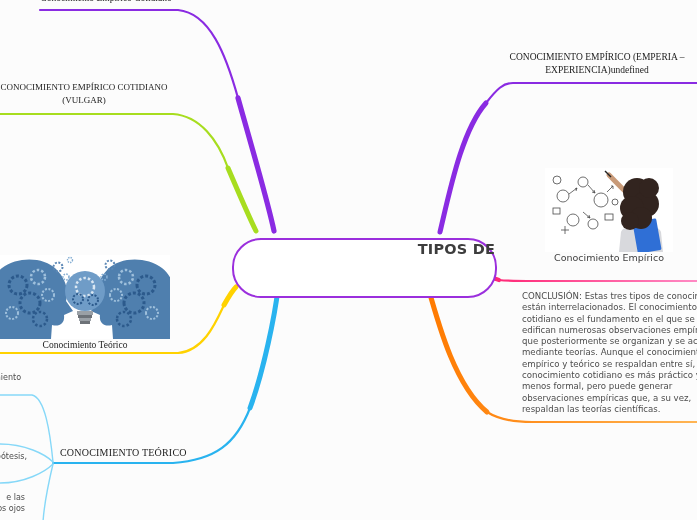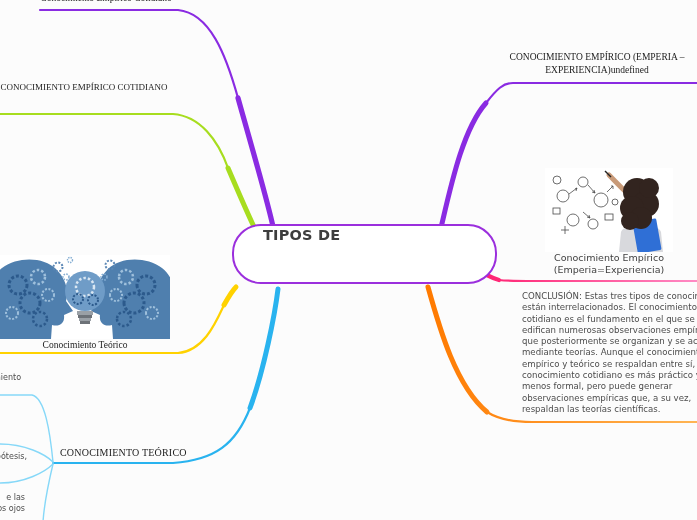--- a/index.html
+++ b/index.html
@@ -4,23 +4,23 @@
 <style>
   html,body{margin:0;padding:0;background:#ffffff;}
   .canvas{
     position:relative;width:697px;height:520px;overflow:hidden;
     background:#fcfcfc;font-family:"Liberation Sans",sans-serif;
   }
   .branches{position:absolute;left:0;top:0;width:697px;height:520px;}
   .node-label{position:absolute;color:#1c1c1c;font-family:"Liberation Serif",serif;}
   .rounded{font-family:"DejaVu Sans",sans-serif;}
   .center-node{
-    position:absolute;left:232px;top:224px;width:232px;height:56px;
+    position:absolute;left:232px;top:238px;width:232px;height:56px;
     background:#ffffff;border:2.5px solid #9b2fdd;border-radius:29px;
-    display:flex;justify-content:flex-start;
+    display:flex;justify-content:flex-end;
     padding-left:29px;box-sizing:content-box;z-index:5;
   }
   .center-node .line{
     font-family:"DejaVu Sans",sans-serif;font-size:14.5px;font-weight:600;
     color:#3d3d3d;line-height:19px;letter-spacing:.2px;
   }
   .lbl-top-left{top:-7px;left:30px;width:152px;text-align:center;font-size:9.5px;}
   .lbl-vulgar{top:81px;left:0;width:168px;text-align:center;font-size:9px;line-height:13px;}
   .lbl-teorico-img{top:340px;left:0;width:170px;text-align:center;font-size:9.5px;}
   .lbl-teorico{top:447px;left:60px;font-size:10px;letter-spacing:.2px;}
@@ -162,34 +162,34 @@
   </svg>
 
   <div class="center-node">
     <div class="line">TIPOS DE</div>
   </div>
 
   <div class="node-label lbl-top-left">Conocimiento Empírico Cotidiano</div>
 
   <div class="node-label lbl-vulgar">
     <div>CONOCIMIENTO EMPÍRICO COTIDIANO</div>
+    <div>(VULGAR)</div>
   </div>
 
   <div class="node-label lbl-teorico-img">Conocimiento Teórico</div>
 
   <div class="node-label lbl-teorico">CONOCIMIENTO TEÓRICO</div>
 
   <div class="node-label lbl-empirico">
     <div>CONOCIMIENTO EMPÍRICO (EMPERIA –</div>
     <div>EXPERIENCIA)undefined</div>
   </div>
 
   <div class="node-label rounded lbl-empirico-img">
     <div>Conocimiento Empírico</div>
-    <div>(Emperia=Experiencia)</div>
   </div>
 
   <div class="conclusion rounded">
     <div>CONCLUSIÓN: Estas tres tipos de conocimiento</div>
     <div>están interrelacionados. El conocimiento</div>
     <div>cotidiano es el fundamento en el que se</div>
     <div>edifican numerosas observaciones empíricas,</div>
     <div>que posteriormente se organizan y se aclaran</div>
     <div>mediante teorías. Aunque el conocimiento</div>
     <div>empírico y teórico se respaldan entre sí, el</div>

